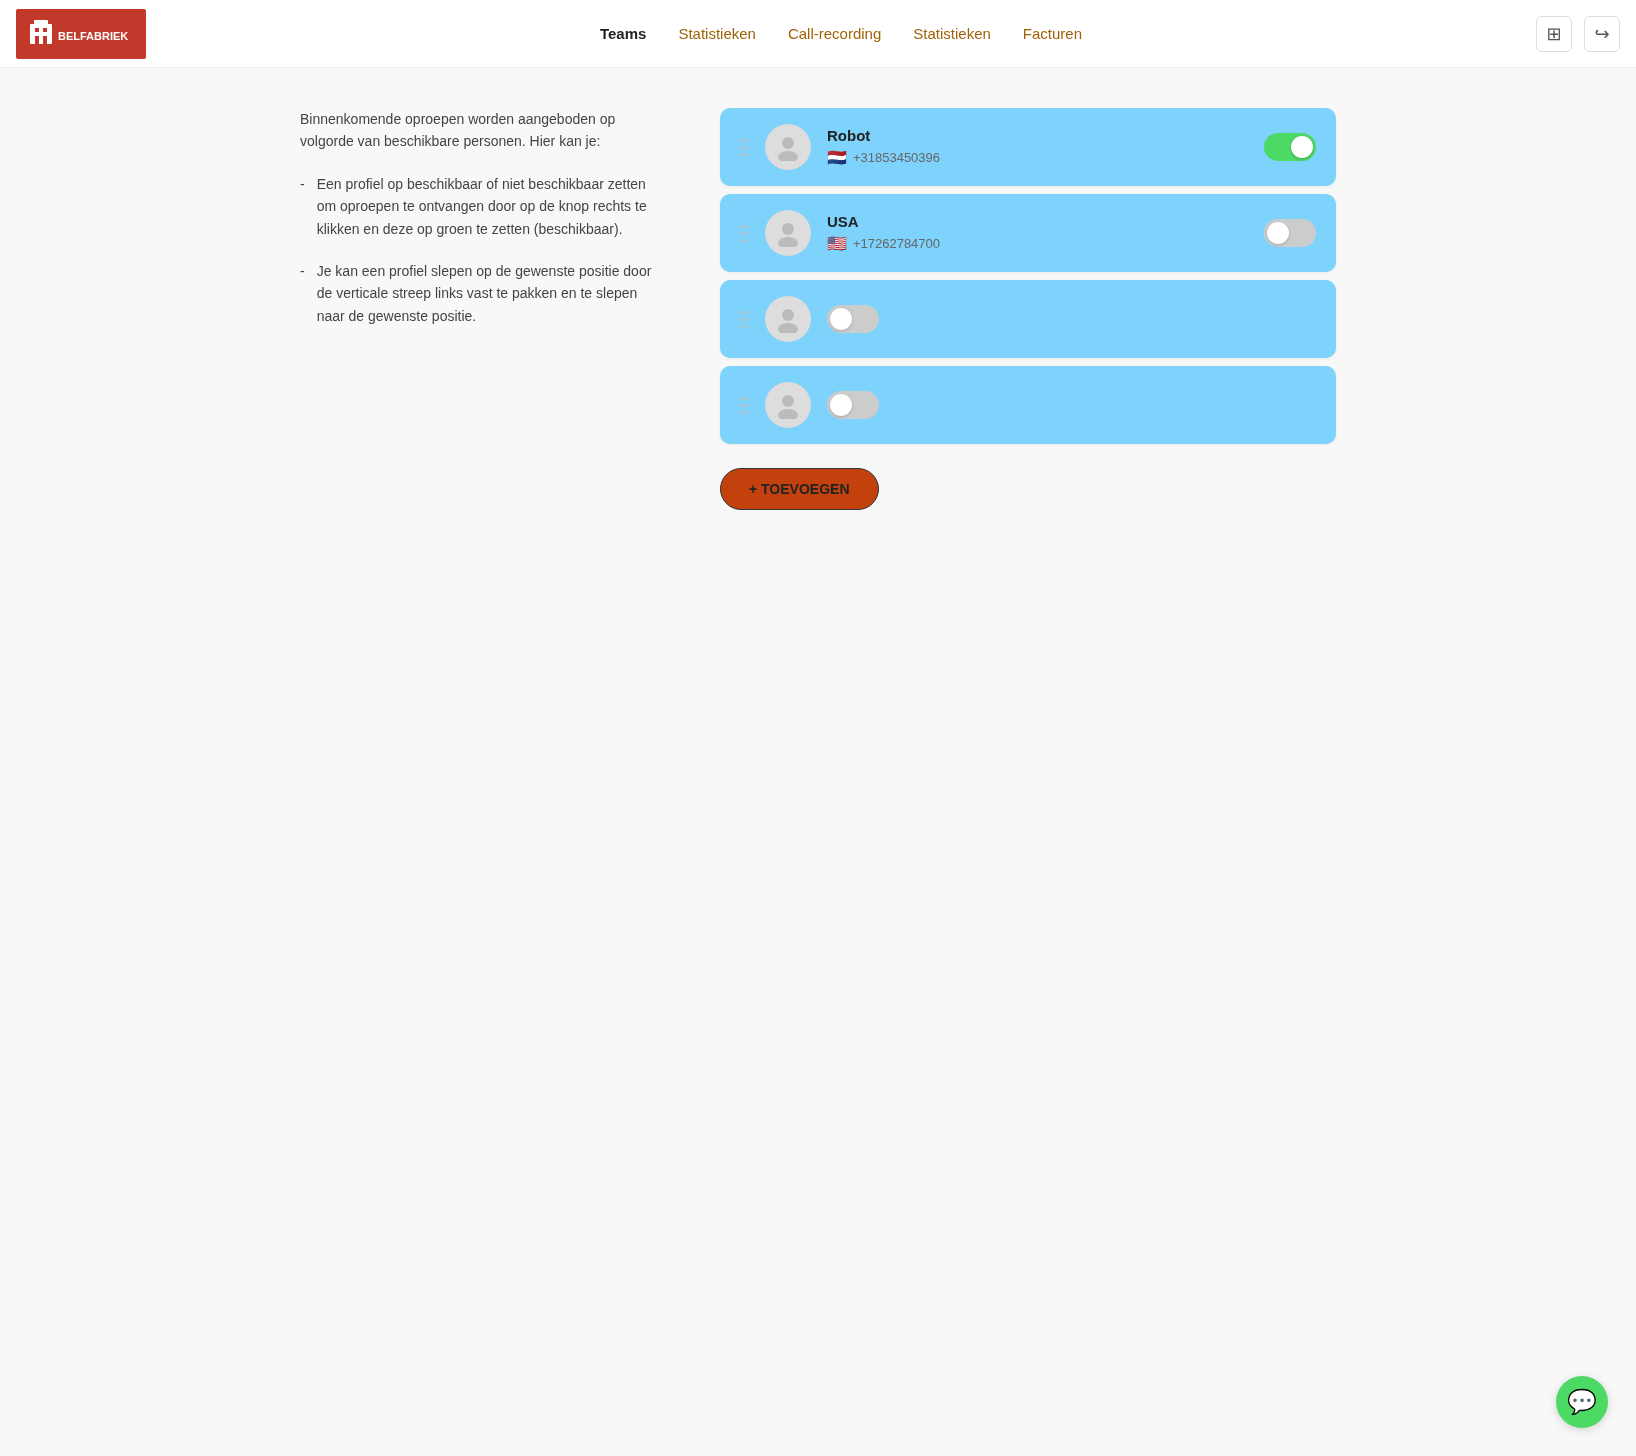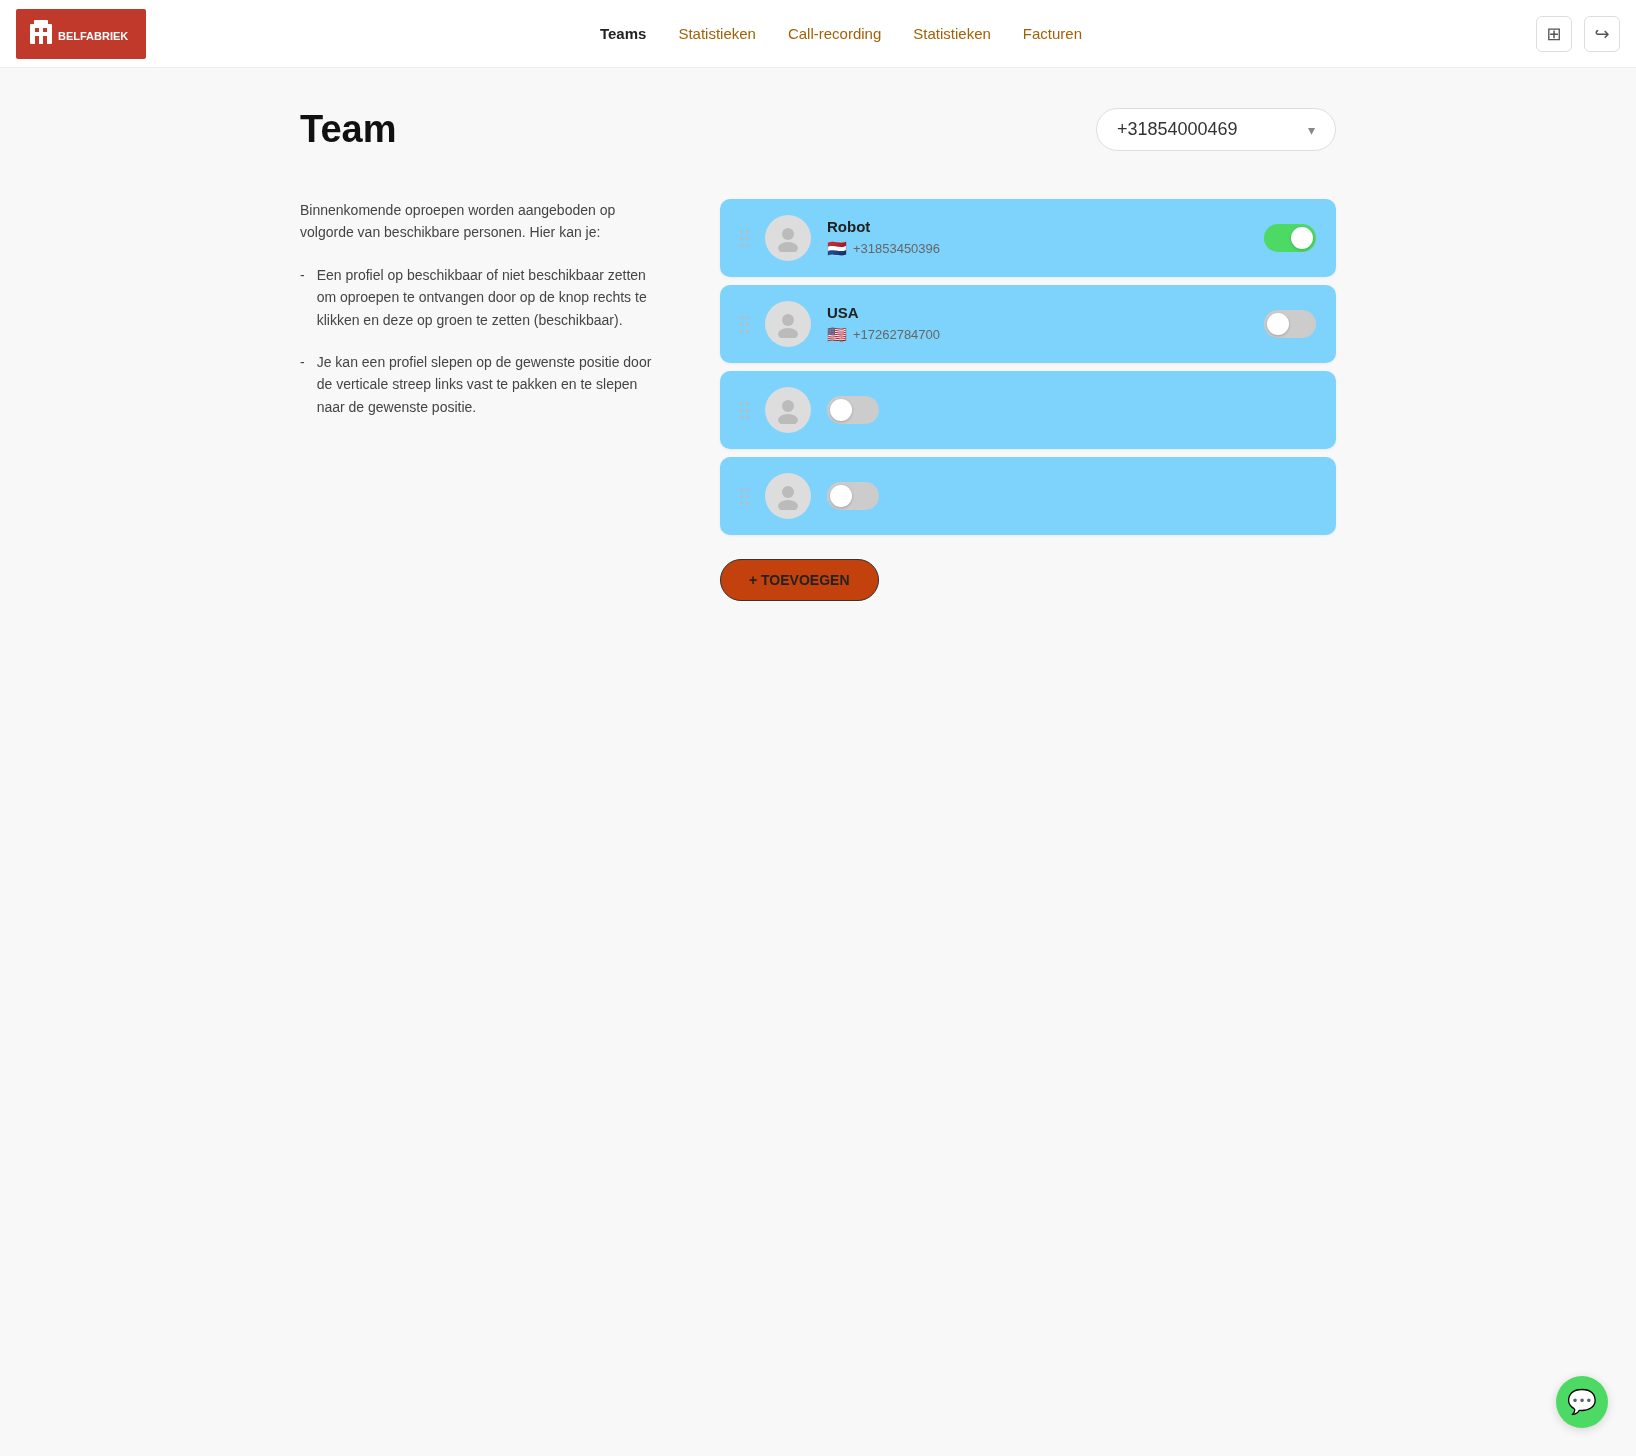--- a/index.html
+++ b/index.html
@@ -281,27 +281,20 @@
       <span>⊞</span>
     </button>
     <button class="icon-btn">
       <span>↪</span>
     </button>
   </div>
 </header>
 
 <div class="page">
 
-  <div class="page-header">
-    <h1 class="page-title">Team</h1>
-    <button class="phone-selector">
-      <span>+31854000469</span>
-      <span class="chevron">▾</span>
-    </button>
-  </div>
 
   <div class="main-layout">
 
     <div class="instructions">
       <p>Binnenkomende oproepen worden aangeboden op volgorde van beschikbare personen. Hier kan je:</p>
       <ul>
         <li>
           <span class="dash">-</span>
           <span>Een profiel op beschikbaar of niet beschikbaar zetten om oproepen te ontvangen door op de knop rechts te klikken en deze op groen te zetten (beschikbaar).</span>
         </li>

